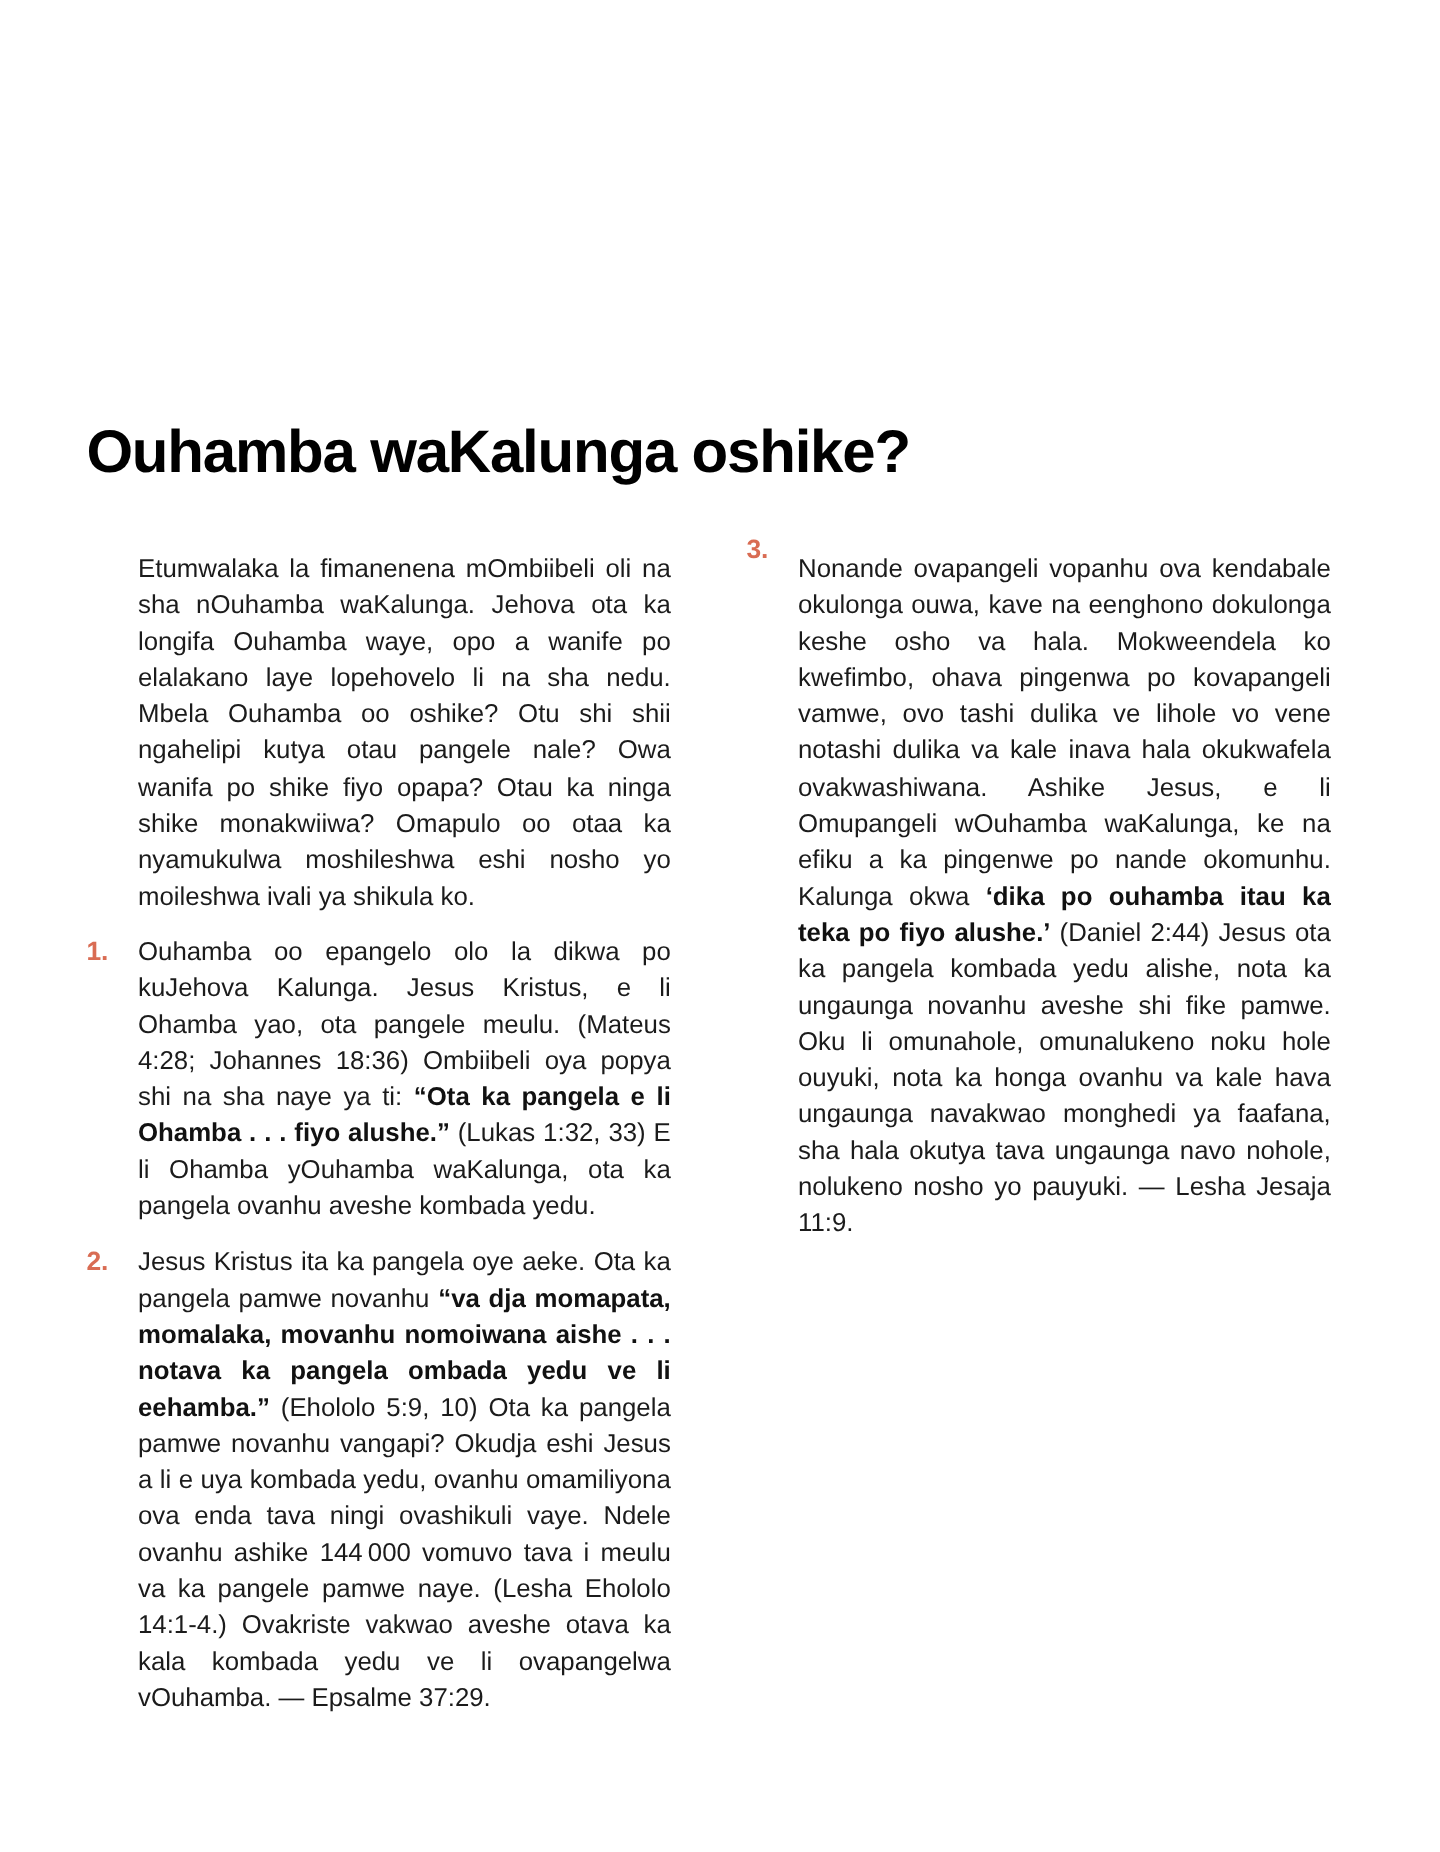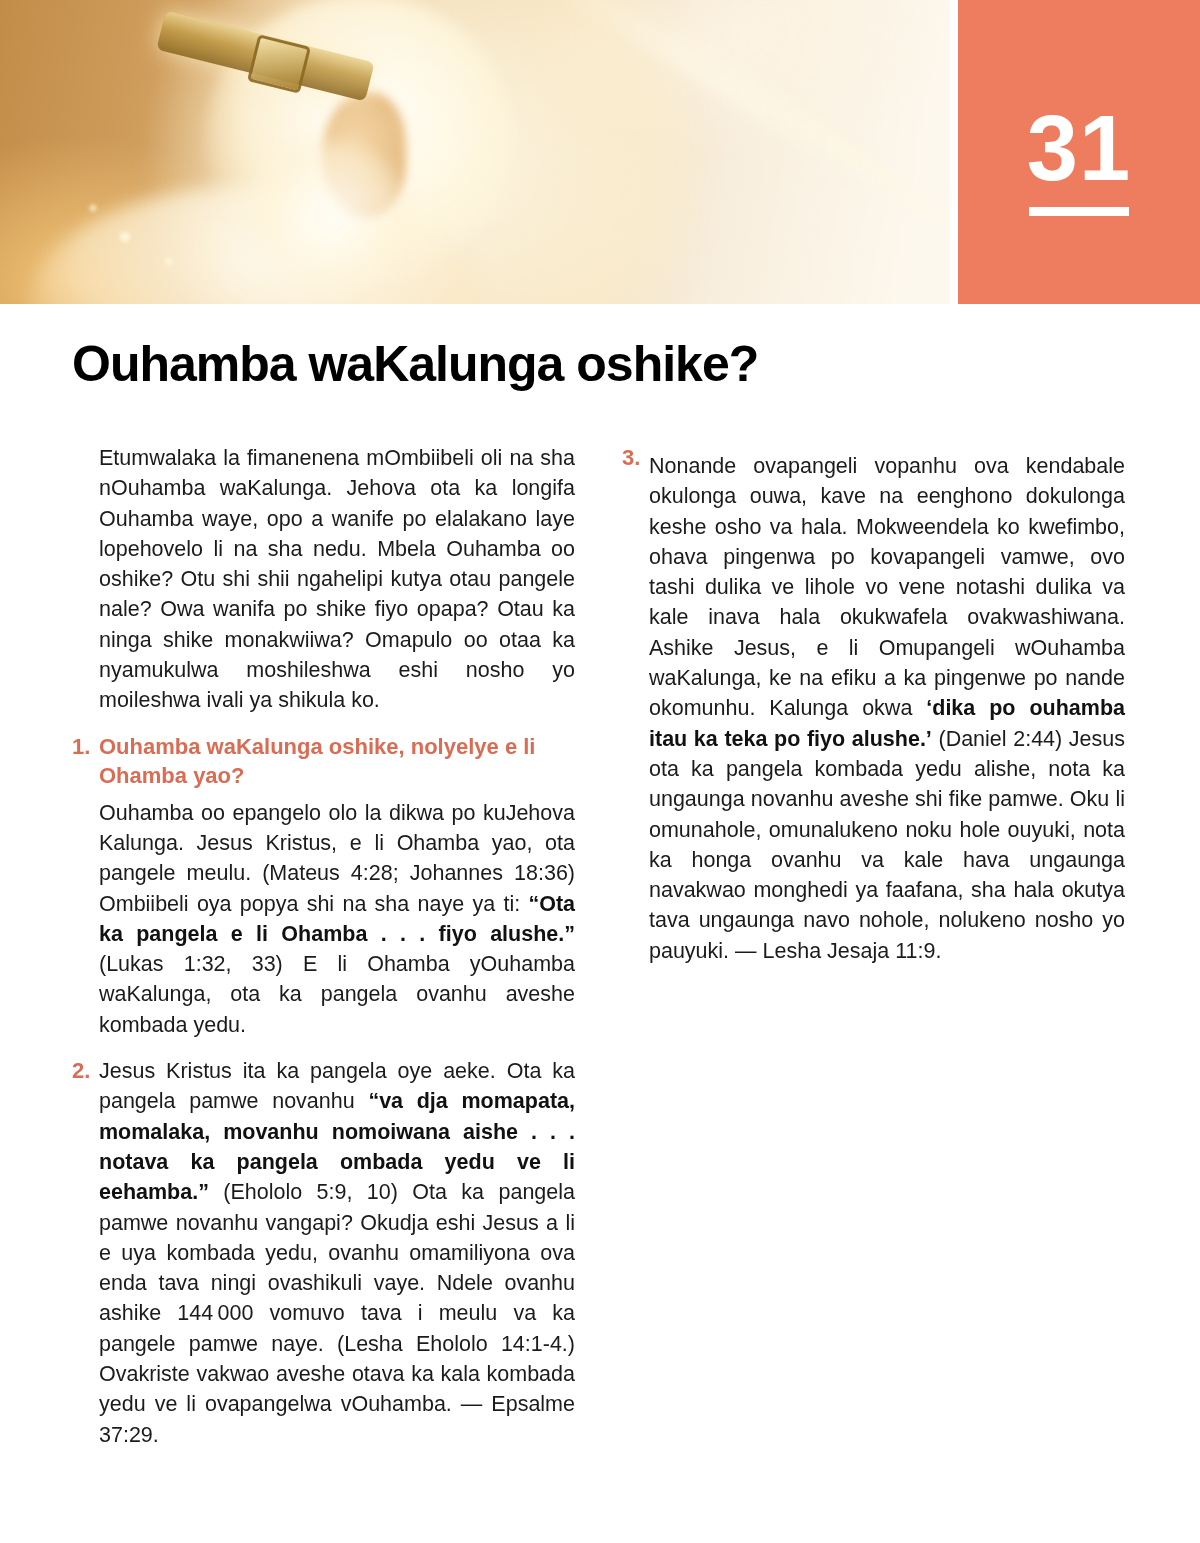--- a/index.html
+++ b/index.html
@@ -57,72 +57,52 @@
   .chapter-badge{
     position:absolute;right:0;top:0;width:242px;height:304px;
     background:var(--accent-block,#ee7d5f);
     display:flex;flex-direction:column;align-items:center;justify-content:center;
   }
   .chapter-num{color:#ffffff;font-weight:bold;font-size:92px;line-height:1;letter-spacing:1px;margin-top:14px;}
   .chapter-rule{width:100px;height:9px;background:#ffffff;margin-top:13px;}
 
   
   .page-title{
-    position:absolute;left:72px;top:338px;margin:0;
+    position:absolute;left:72px;top:350px;margin:0;
     font-size:50px;line-height:52px;font-weight:bold;color:#000000;letter-spacing:-1px;
   }
 
   
   .columns{position:absolute;left:72px;top:443px;width:1056px;display:flex;gap:47px;}
   .col{width:503px;}
   .para{
-    margin:0;padding-left:27px;text-align:justify;
+    margin:16px;padding-left:27px;text-align:justify;
     font-size:21.5px;line-height:30.3px;color:#1b1b1b;
   }
   .para b{font-weight:bold;color:#111111;}
   .question{
     position:relative;margin:16px 0 8px 0;padding-left:27px;
     font-size:22px;line-height:29px;font-weight:bold;
     color:var(--accent-heading,#d96c53);
   }
   .col > .question:first-child{margin-top:0;}
   .qnum{position:absolute;left:0;top:0;}
 </style>
 </head>
 <body>
 
 <div class="page">
 
-  <div class="header">
-    <div class="hero" role="img" aria-label="Glowing golden figure of Jesus as crowned King, wearing a gold crown band, seen in profile surrounded by bright light">
-      <div class="glow-core"></div>
-      <div class="ray-1"></div>
-      <div class="ray-2"></div>
-      <div class="robe-glow"></div>
-      <div class="hair-glow"></div>
-      <div class="face"></div>
-      <div class="beard-glow"></div>
-      <div class="crown-band"></div>
-      <div class="crown-buckle"></div>
-      <div class="spark s1"></div>
-      <div class="spark s2"></div>
-      <div class="spark s3"></div>
-    </div>
-    <div class="chapter-badge">
-      <div class="chapter-num">31</div>
-      <div class="chapter-rule"></div>
-    </div>
-  </div>
 
   <h1 class="page-title">Ouhamba waKalunga oshike?</h1>
 
   <main class="columns">
     <section class="col" id="col-left">
         <p class="para"><span>Etumwalaka la fimanenena mOmbiibeli oli na sha nOuhamba waKalunga. Jehova ota ka longifa Ouhamba waye, opo a wanife po elalakano laye lopehovelo li na sha nedu. Mbela Ouhamba oo oshike? Otu shi shii ngahelipi kutya otau pangele nale? Owa wanifa po shike fiyo opapa? Otau ka ninga shike monakwiiwa? Omapulo oo otaa ka nyamukulwa moshileshwa eshi nosho yo moileshwa ivali ya shikula ko.</span></p>
-        <h3 class="question"><span class="qnum">1.</span><span>Ouhamba waKalunga oshike, nolyelye e li Ohamba yao?</span></h3>
+        <h3 class="question"><span class="qnum">1.</span></h3>
         <p class="para"><span>Ouhamba oo epangelo olo la dikwa po kuJehova Kalunga. Jesus Kristus, e li Ohamba yao, ota pangele meulu. (Mateus 4:28; Johannes 18:36) Ombiibeli oya popya shi na sha naye ya ti: </span><b>“Ota ka pangela e li Ohamba . . . fiyo alushe.”</b><span> (Lukas 1:32, 33) E li Ohamba yOuhamba waKalunga, ota ka pangela ovanhu aveshe kombada yedu.</span></p>
         <h3 class="question"><span class="qnum">2.</span></h3>
         <p class="para"><span>Jesus Kristus ita ka pangela oye aeke. Ota ka pangela pamwe novanhu </span><b>“va dja momapata, momalaka, movanhu nomoiwana aishe . . . notava ka pangela ombada yedu ve li eehamba.”</b><span> (Ehololo 5:9, 10) Ota ka pangela pamwe novanhu vangapi? Okudja eshi Jesus a li e uya kombada yedu, ovanhu omamiliyona ova enda tava ningi ovashikuli vaye. Ndele ovanhu ashike 144 000 vomuvo tava i meulu va ka pangele pamwe naye. (Lesha Ehololo 14:1-4.) Ovakriste vakwao aveshe otava ka kala kombada yedu ve li ovapangelwa vOuhamba. — Epsalme 37:29.</span></p>
       </section>
     <section class="col" id="col-right">
         <h3 class="question"><span class="qnum">3.</span></h3>
         <p class="para"><span>Nonande ovapangeli vopanhu ova kendabale okulonga ouwa, kave na eenghono dokulonga keshe osho va hala. Mokweendela ko kwefimbo, ohava pingenwa po kovapangeli vamwe, ovo tashi dulika ve lihole vo vene notashi dulika va kale inava hala okukwafela ovakwashiwana. Ashike Jesus, e li Omupangeli wOuhamba waKalunga, ke na efiku a ka pingenwe po nande okomunhu. Kalunga okwa </span><b>‘dika po ouhamba itau ka teka po fiyo alushe.’</b><span> (Daniel 2:44) Jesus ota ka pangela kombada yedu alishe, nota ka ungaunga novanhu aveshe shi fike pamwe. Oku li omunahole, omunalukeno noku hole ouyuki, nota ka honga ovanhu va kale hava ungaunga navakwao monghedi ya faafana, sha hala okutya tava ungaunga navo nohole, nolukeno nosho yo pauyuki. — Lesha Jesaja 11:9.</span></p>
       </section>
   </main>
 

